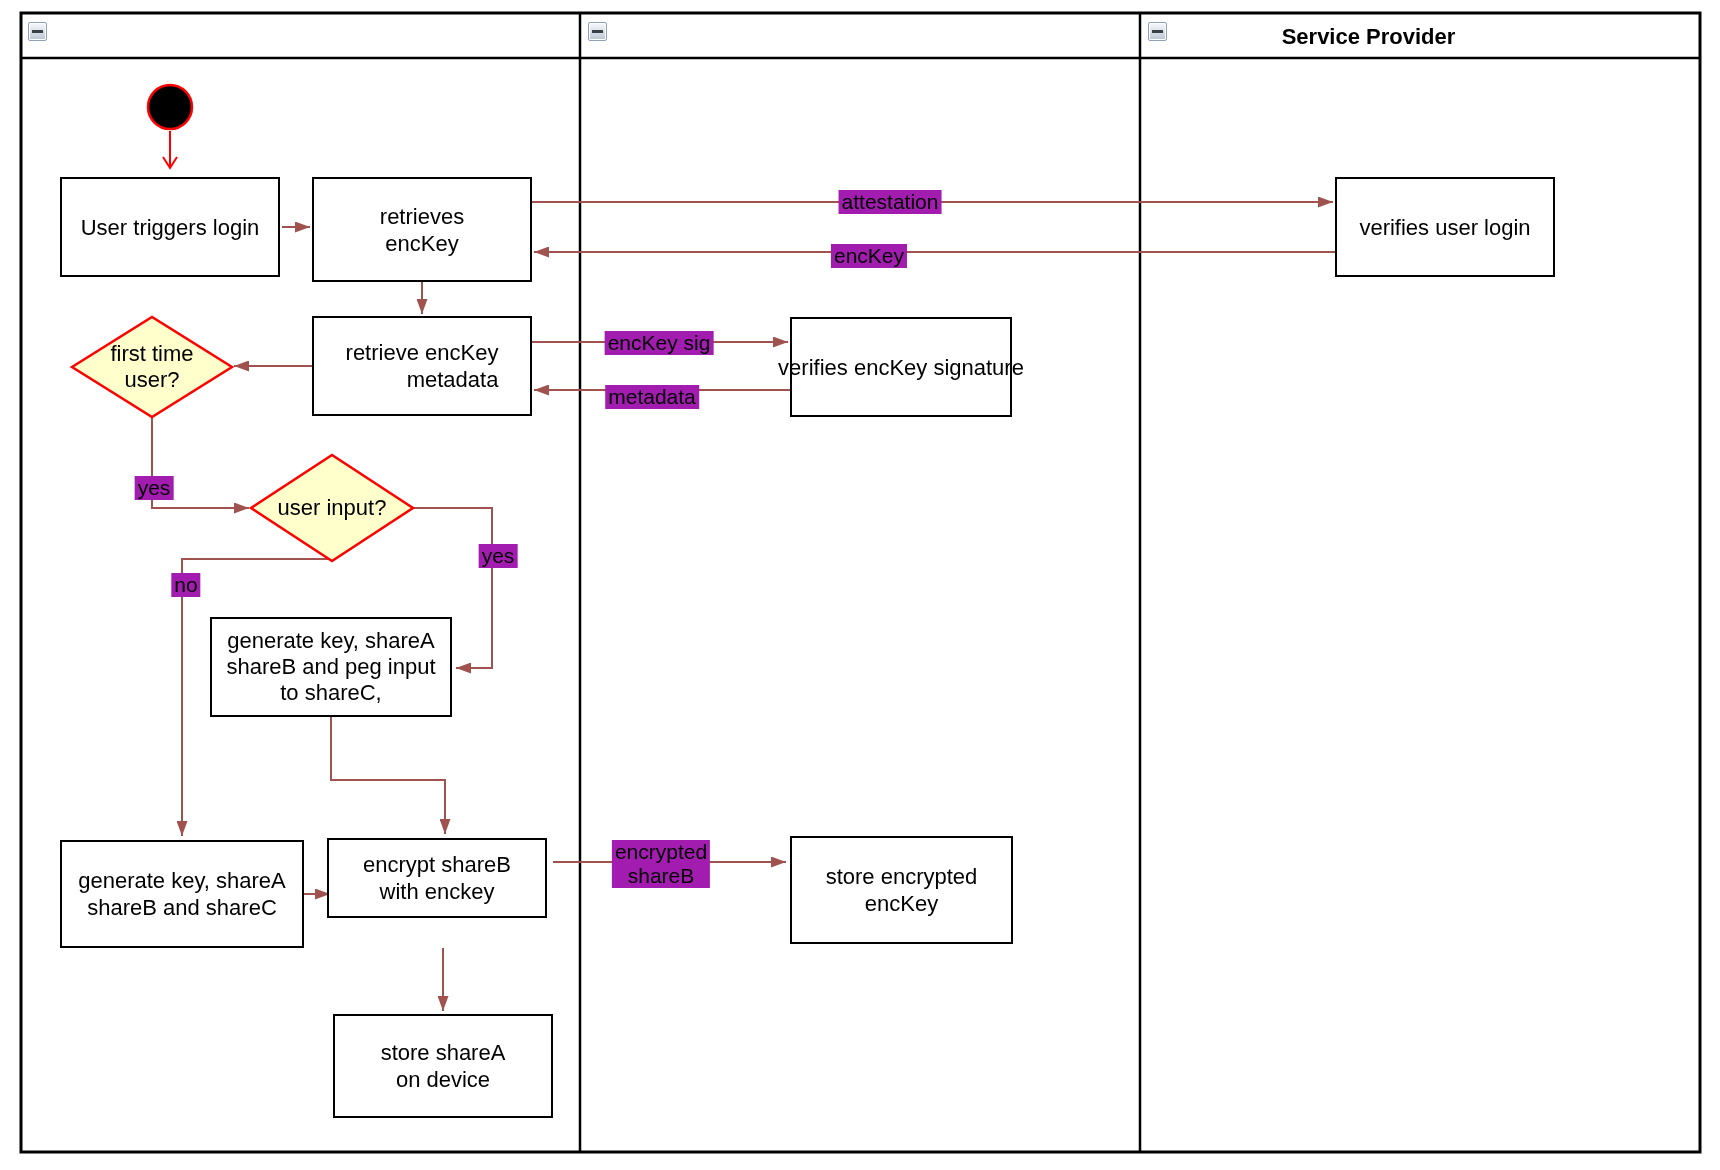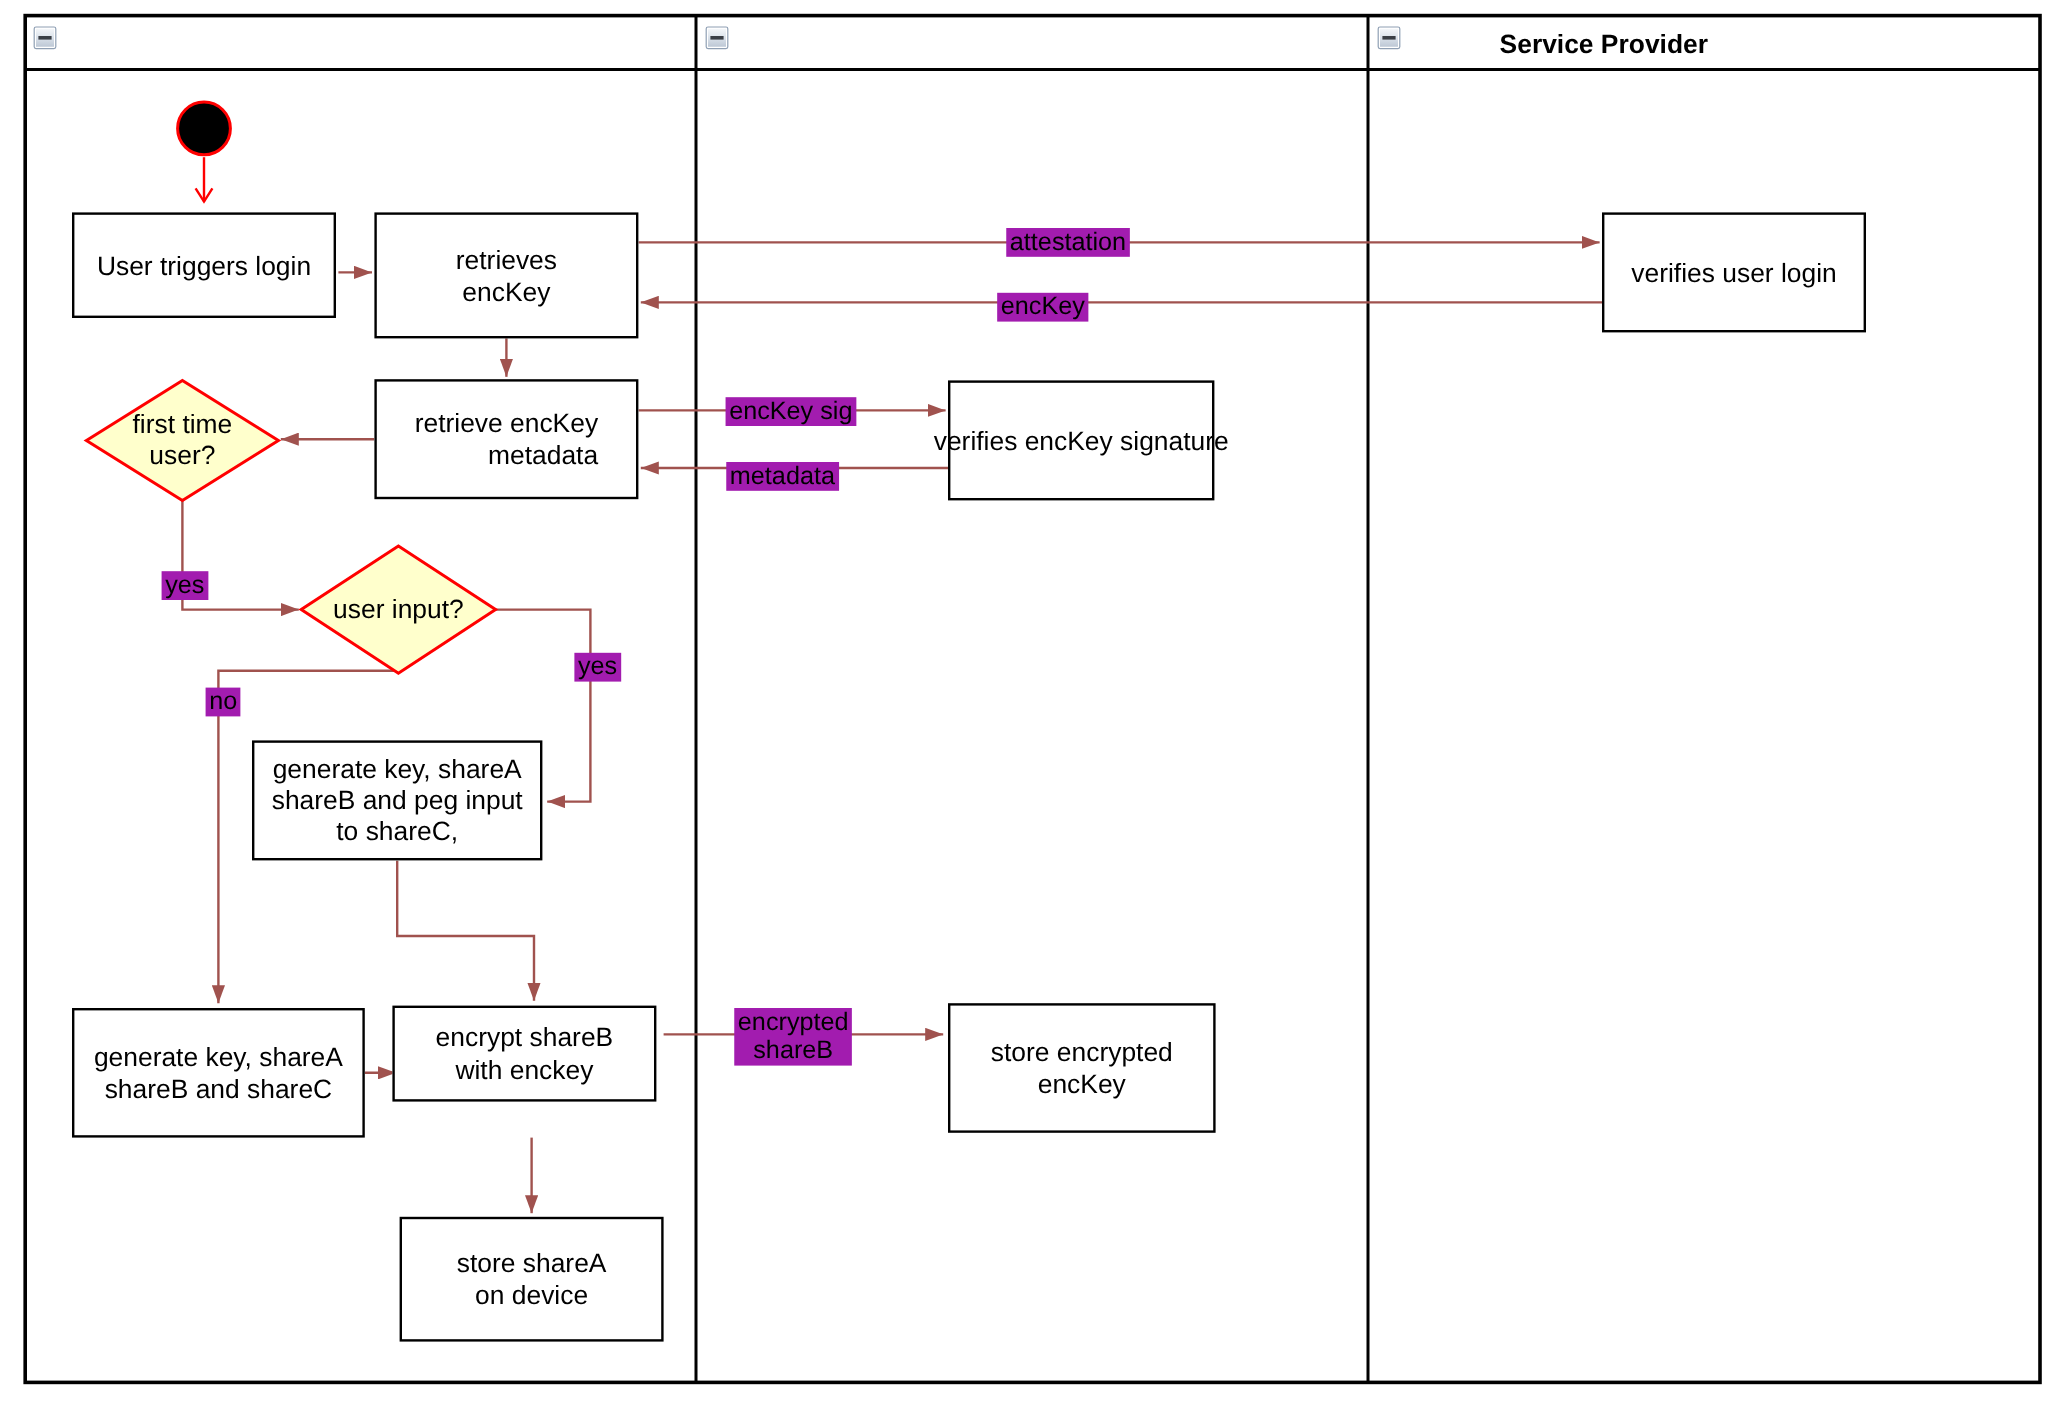--- a/index.html
+++ b/index.html
@@ -62,27 +62,27 @@
       <path d="M331,717 V780 H445 V834" marker-end="url(#ah)"></path>
       <path d="M304,894 H330" marker-end="url(#ah)"></path>
       <path d="M553,862 H786" marker-end="url(#ah)"></path>
       <path d="M443,948 V1011" marker-end="url(#ah)"></path>
     </g>
 
     <polygon points="72,367 152,317 232,367 152,417" style="fill:var(--decisionFill);stroke:var(--decisionStroke);stroke-width:2.5"></polygon>
     <polygon points="251,508 332,455 413,508 332,561" style="fill:var(--decisionFill);stroke:var(--decisionStroke);stroke-width:2.5"></polygon>
   </svg>
 
-  <div class="lane-title" style="left:1108px;width:457px;text-align:center;">Service Provider</div>
+  <div class="lane-title" style="left:1140px;width:457px;text-align:center;">Service Provider</div>
 
   <div class="collapse" style="left:28px;"></div>
   <div class="collapse" style="left:588px;"></div>
   <div class="collapse" style="left:1148px;"></div>
 
-  <div class="node" style="left:60px;top:177px;width:220px;height:88px;">User triggers login</div>
+  <div class="node" style="left:60px;top:177px;width:220px;height:100px;">User triggers login</div>
   <div class="node" style="left:312px;top:177px;width:220px;height:105px;">retrieves
 encKey</div>
   <div class="node" style="left:1335px;top:177px;width:220px;height:100px;">verifies user login</div>
   <div class="node" style="left:312px;top:316px;width:220px;height:100px;text-align:right;">retrieve encKey
 metadata</div>
   <div class="node nowrap" style="left:790px;top:317px;width:222px;height:100px;">verifies encKey signature</div>
   <div class="node" style="left:210px;top:617px;width:242px;height:100px;line-height:26px;">generate key, shareA
 shareB and peg input
 to shareC,</div>
   <div class="node" style="left:60px;top:840px;width:244px;height:108px;">generate key, shareA

